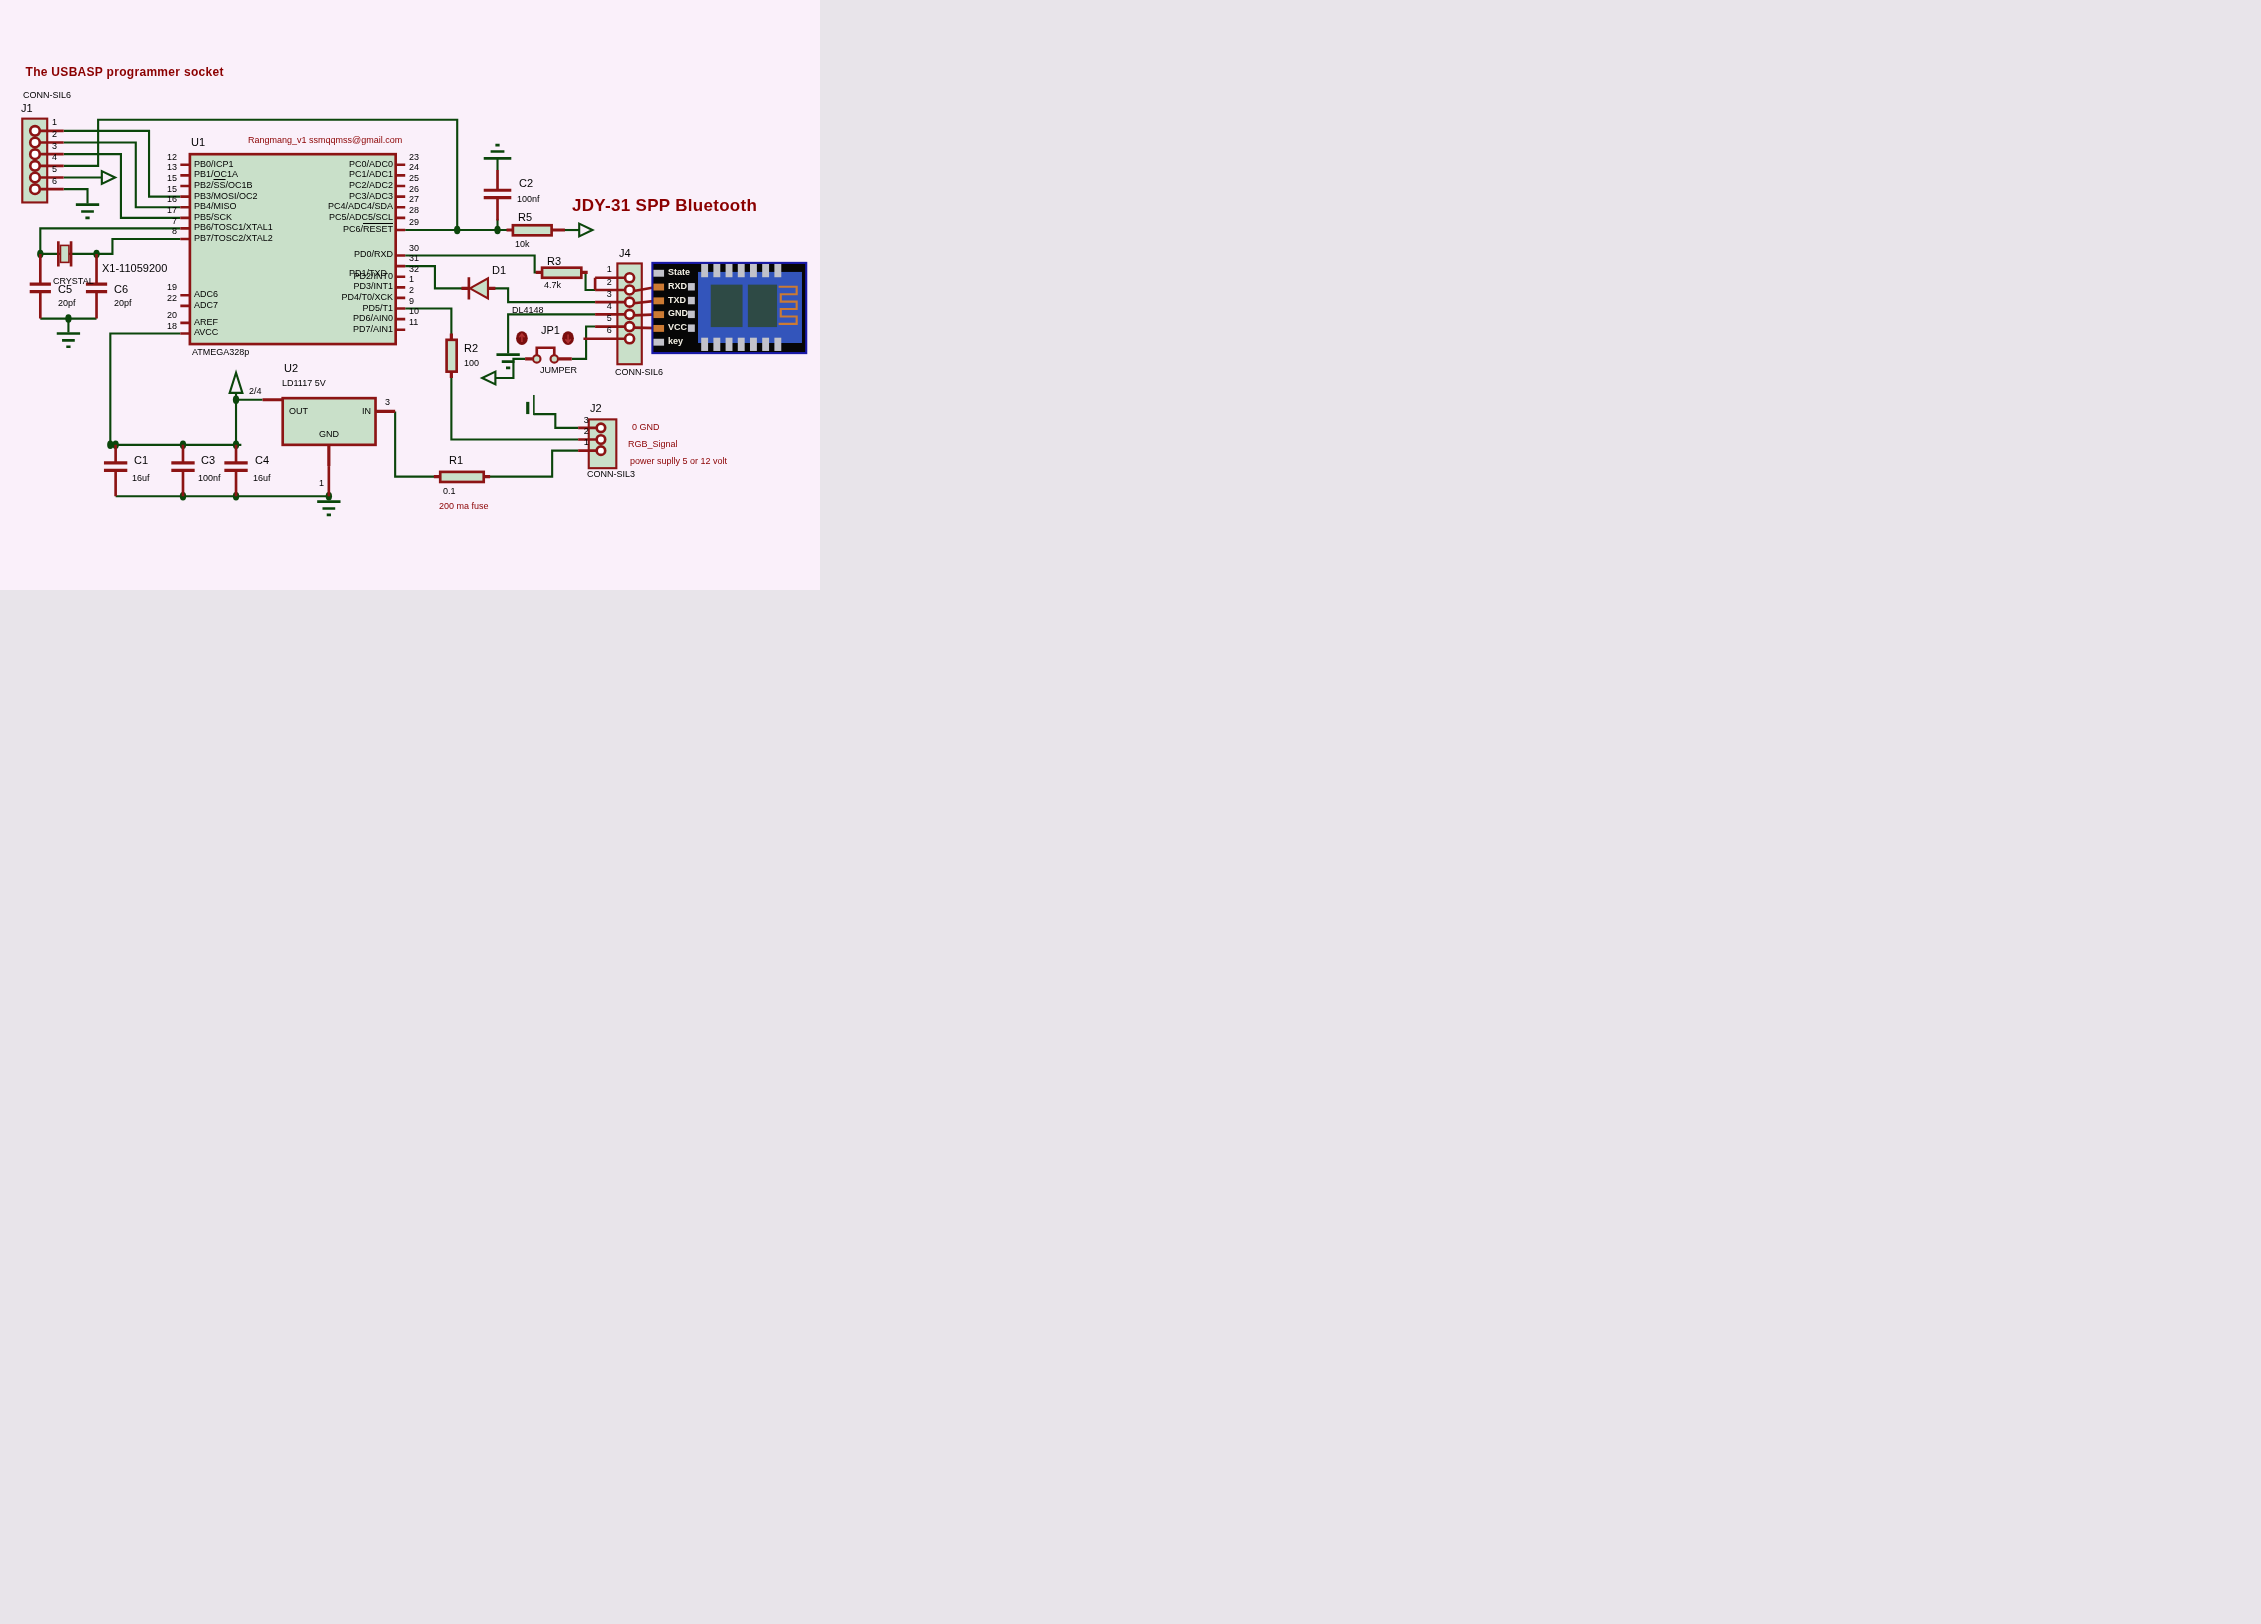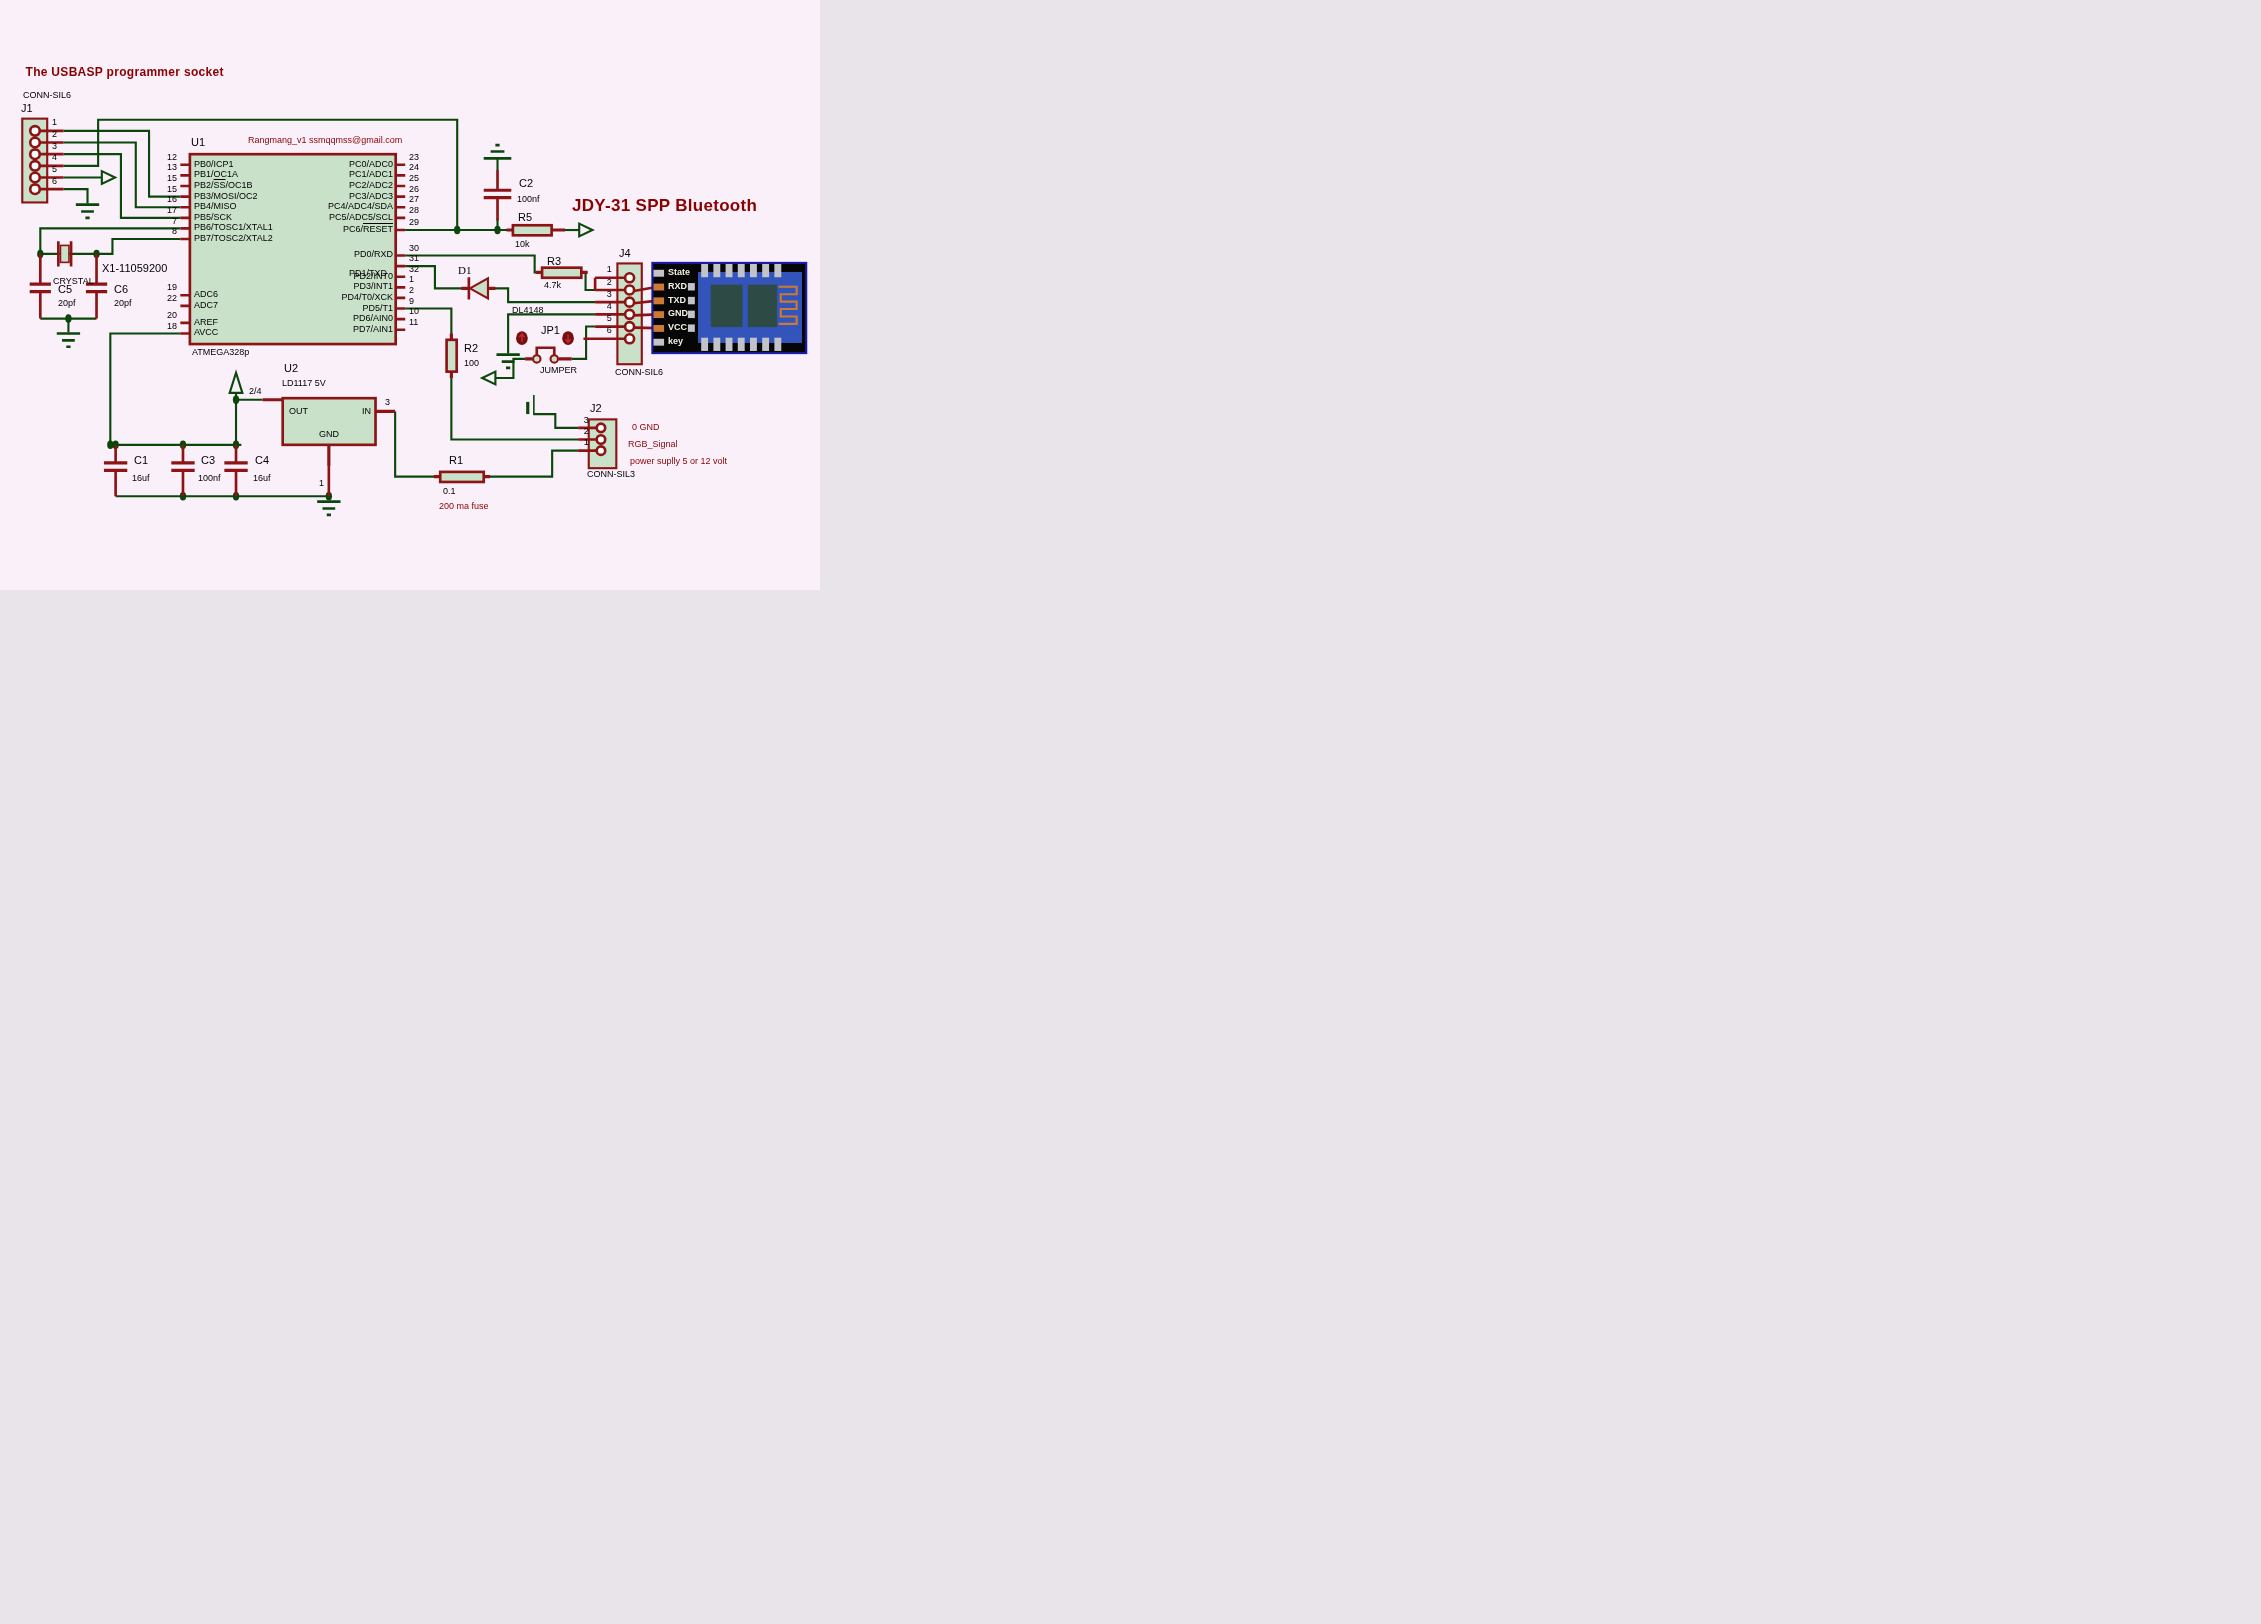--- a/index.html
+++ b/index.html
@@ -355,21 +355,21 @@
 
 <div class="t cref" style="left:519px;top:178px;">C2</div>
 <div class="t val" style="left:517px;top:195px;">100nf</div>
 <div class="t cref" style="left:518px;top:212px;">R5</div>
 <div class="t val" style="left:515px;top:240px;">10k</div>
 
 <div class="t b red bttl" style="left:572px;top:197px;">JDY-31 SPP Bluetooth</div>
 
 <div class="t cref" style="left:547px;top:256px;">R3</div>
 <div class="t val" style="left:544px;top:281px;">4.7k</div>
-<div class="t cref" style="left:458px;top:265px;font-family:Liberation Serif, serif;">D1</div>
+<div class="t cref" style="left:492px;top:265px;">D1</div>
 <div class="t val" style="left:468px;top:306px;padding-left:44px;">DL4148</div>
 <div class="t cref" style="left:464px;top:343px;">R2</div>
 <div class="t val" style="left:464px;top:359px;">100</div>
 
 <div class="t ref" style="left:541px;top:325px;">JP1</div>
 <div class="t pin" style="left:540px;top:366px;">JUMPER</div>
 
 <div class="t ref" style="left:619px;top:248px;">J4</div>
 <div class="t pin" style="left:615px;top:368px;">CONN-SIL6</div>
 <div class="t pin ra" style="left:599px;top:265px;width:12.7px;">1</div>

